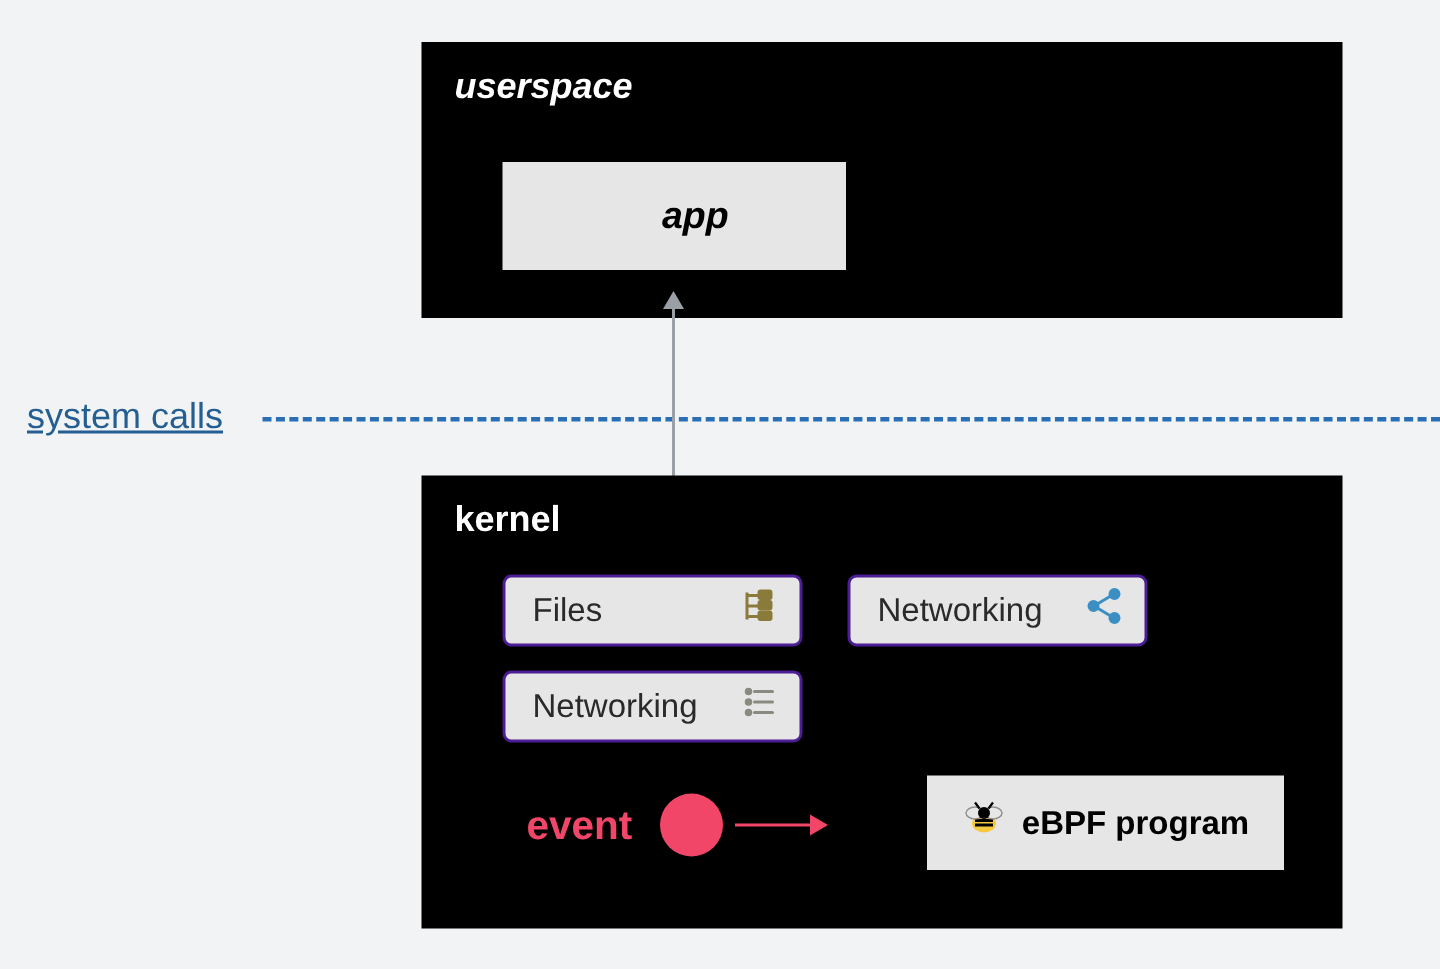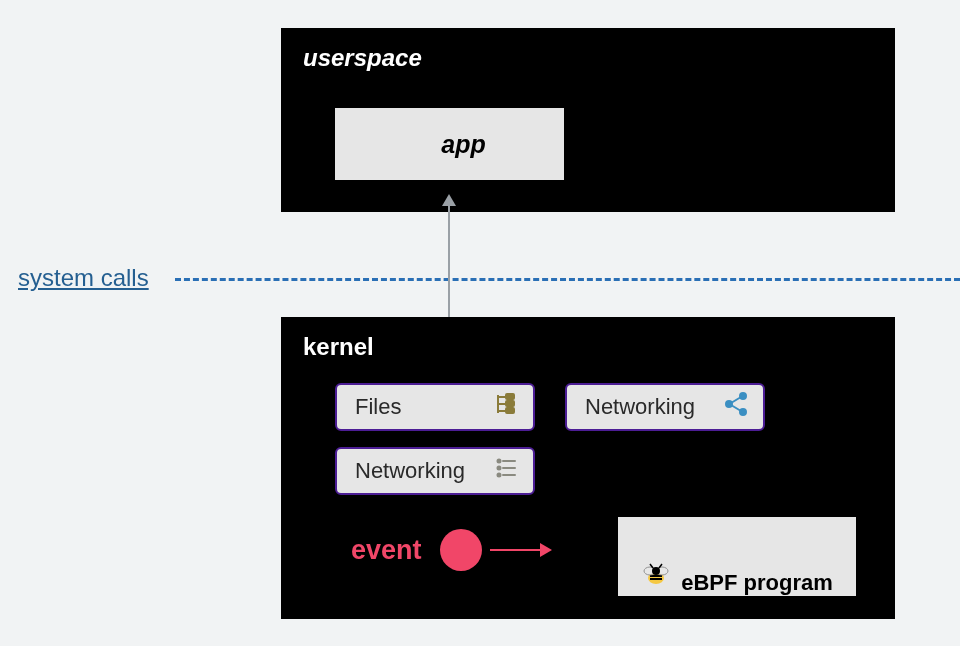--- a/index.html
+++ b/index.html
@@ -115,24 +115,24 @@
     top: -6px;
     border-left: 12px solid #f14668;
     border-top: 7px solid transparent;
     border-bottom: 7px solid transparent;
   }
   .ebpf-box {
     position: absolute;
     left: 337px;
     top: 200px;
     width: 238px;
-    height: 79px;
+    height: 63px;
     background: #e6e6e6;
     display: flex;
-    align-items: flex-end;
+    align-items: center;
     justify-content: center;
     gap: 10px;
     font-weight: 800;
     font-size: 22px;
     color: #000;
     font-family: Verdana, sans-serif;
   }
   .divider-line {
     position: absolute;
     left: 175px;

